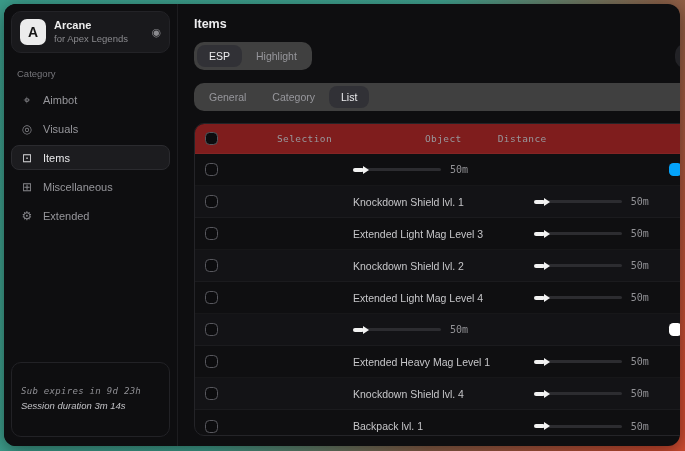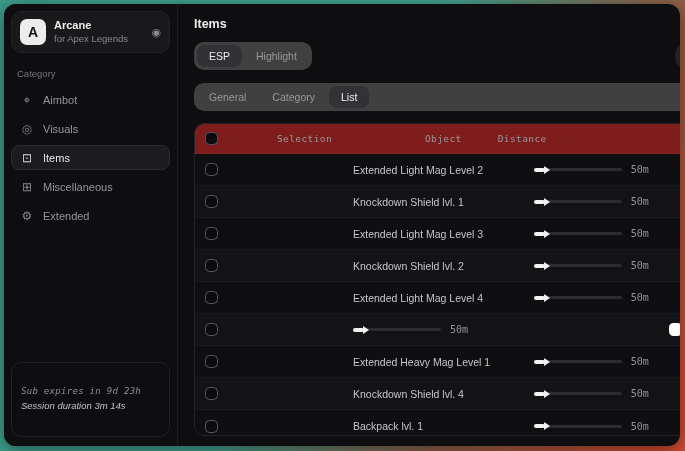--- a/index.html
+++ b/index.html
@@ -199,21 +199,20 @@
         <span class="th mono">Object</span>
         <span class="th mono">Distance</span>
         <span class="th mono th-color">Color</span>
       </div>
 
       <div>
 
           <div class="trow">
             <span class="checkbox"></span>
             <span></span>
-            <span class="obj">Extended Light Mag Level 2</span>
             <span class="dist">
               <span class="slider">
                 <span class="fill"></span>
                 <span class="tip"></span>
               </span>
               <span class="dist-val mono">50m</span>
             </span>
             <span class="swatch-cell">
               <span class="swatch" style="background: rgb(4, 163, 251);"></span>
             </span>

